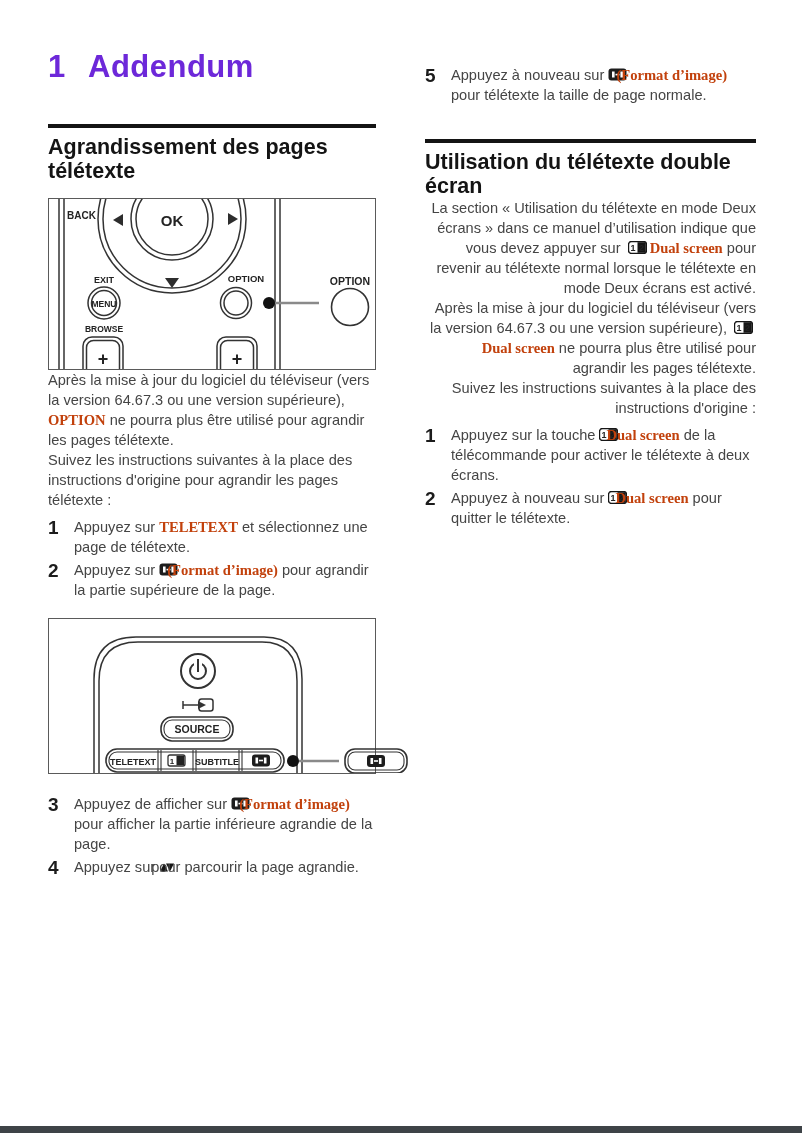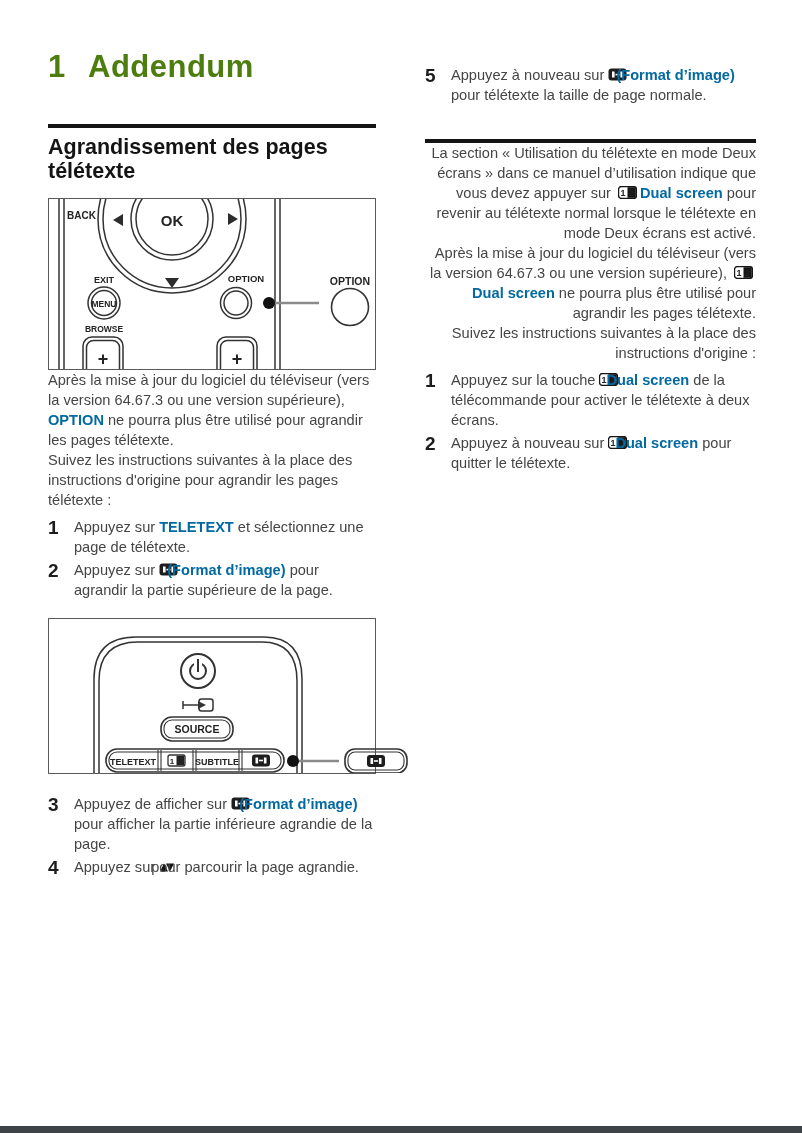--- a/index.html
+++ b/index.html
@@ -5,27 +5,27 @@
   html,body{margin:0;padding:0;background:#e8e8e8;}
   .page{
     position:relative;width:802px;height:1133px;background:#ffffff;
     font-family:"Liberation Sans",sans-serif;color:#454545;overflow:hidden;
     margin:0 auto;
   }
   .col{position:absolute;top:0;}
   .col-left{left:48px;width:328px;top:50px;}
   .col-right{left:425px;width:331px;top:62px;}
 
-  h1.chapter{margin:0;font-size:31px;line-height:34px;color:#4d7c0f;font-weight:bold;letter-spacing:.5px;}
+  h1.chapter{margin:0;font-size:31px;line-height:34px;color:#6d28d9;font-weight:bold;letter-spacing:.5px;}
   h1.chapter .num{display:inline-block;width:40px;}
   .rule{height:4px;background:#141414;border:0;margin:0;}
   .rule-left{margin-top:40px;}
   h2.section{margin:7px 0 0 0;font-size:21.5px;line-height:24px;color:#141414;font-weight:bold;}
   p.body{margin:0;font-size:14.6px;line-height:20px;}
-  p.body b, .step b{color:#0369a1;}
+  p.body b, .step b{color:#c2410c;font-family:Liberation Serif, serif;}
   .pgroup{display:block;}
   .figure{border:1px solid #5a5a5a;background:#fff;}
   .fig1{margin-top:15px;}
   .fig2{margin-top:18px;padding-left:32px;}
   svg{display:block;}
   svg text{font-family:"Liberation Sans",sans-serif;font-weight:bold;fill:#232323;}
   .steps{margin-top:7px;}
   .step{display:flex;font-size:14.6px;line-height:20px;margin-top:3px;}
   .step .num{flex:none;width:26px;font-size:19px;font-weight:bold;color:#1c1c1c;line-height:21px;}
   .step .stext{flex:1;}
@@ -209,20 +209,21 @@
         <span class="stext"><span>Appuyez à nouveau sur </span><svg class="inline-icon overlap-pf" width="19" height="13" viewBox="0 0 19 13">
               <rect x="0.5" y="0.5" width="18" height="12" rx="3" fill="#1d1d1d"></rect>
               <rect x="4" y="3.5" width="2.6" height="6" fill="#fff"></rect>
               <rect x="12.4" y="3.5" width="2.6" height="6" fill="#fff"></rect>
               <rect x="7.5" y="5.8" width="4" height="1.6" fill="#fff"></rect>
             </svg><b>(Format d’image)</b><span> pour télétexte la taille de page normale.</span></span>
       </div>
     </div>
 
     <div class="rule mt34"></div>
+    <h2 class="section">Utilisation du télétexte double écran</h2>
 
     <p class="body mt28">
       <span class="pgroup"><span>La section « Utilisation du télétexte en mode Deux écrans » dans ce manuel d’utilisation indique que vous devez appuyer sur </span><svg class="inline-icon icon-gap" width="19" height="13" viewBox="0 0 19 13">
             <rect x="0.5" y="0.5" width="18" height="12" rx="3" fill="#fff" stroke="#161616" stroke-width="1.4"></rect>
             <rect x="9.5" y="1.2" width="8.3" height="10.6" fill="#161616"></rect>
             <text x="5" y="10" font-size="9" text-anchor="middle" fill="#161616" font-weight="bold">1</text>
             <text x="13.5" y="10" font-size="9" text-anchor="middle" fill="#fff" font-weight="bold">2</text>
           </svg><b>Dual screen</b><span> pour revenir au télétexte normal lorsque le télétexte en mode Deux écrans est activé.</span></span>
       <span class="pgroup"><span>Après la mise à jour du logiciel du téléviseur (vers la version 64.67.3 ou une version supérieure), </span><svg class="inline-icon icon-gap" width="19" height="13" viewBox="0 0 19 13">
             <rect x="0.5" y="0.5" width="18" height="12" rx="3" fill="#fff" stroke="#161616" stroke-width="1.4"></rect>

